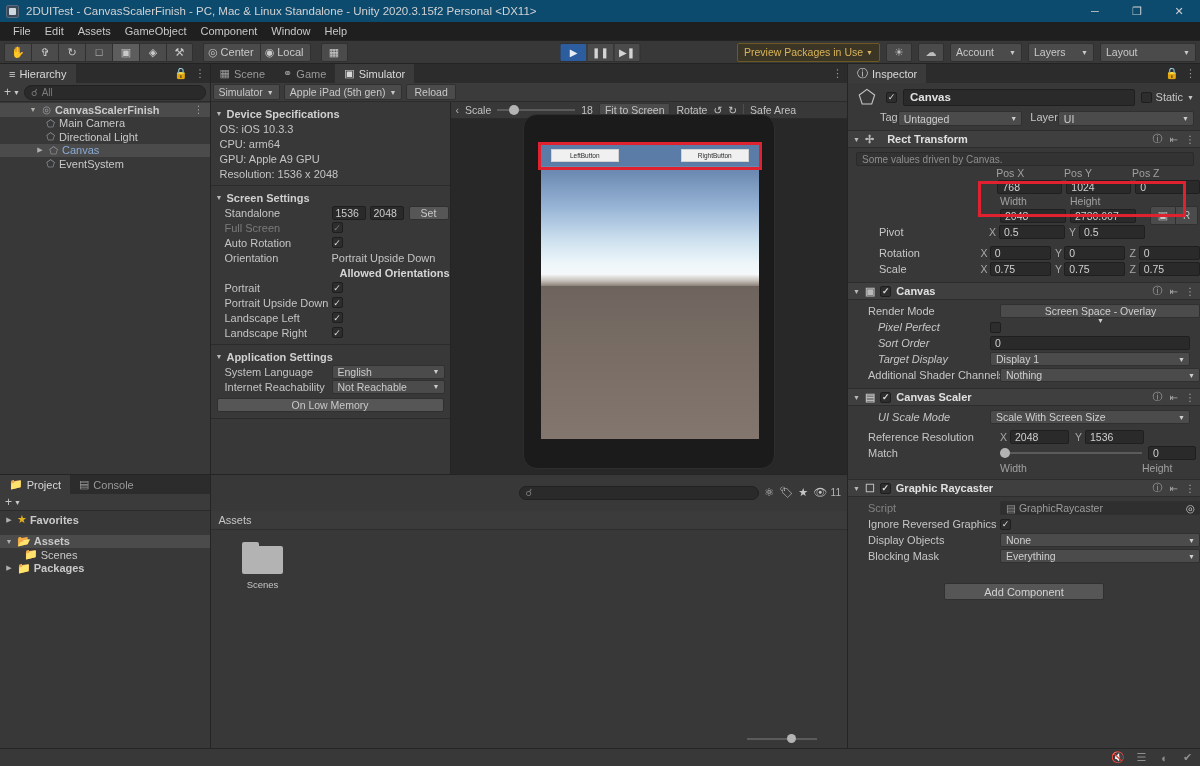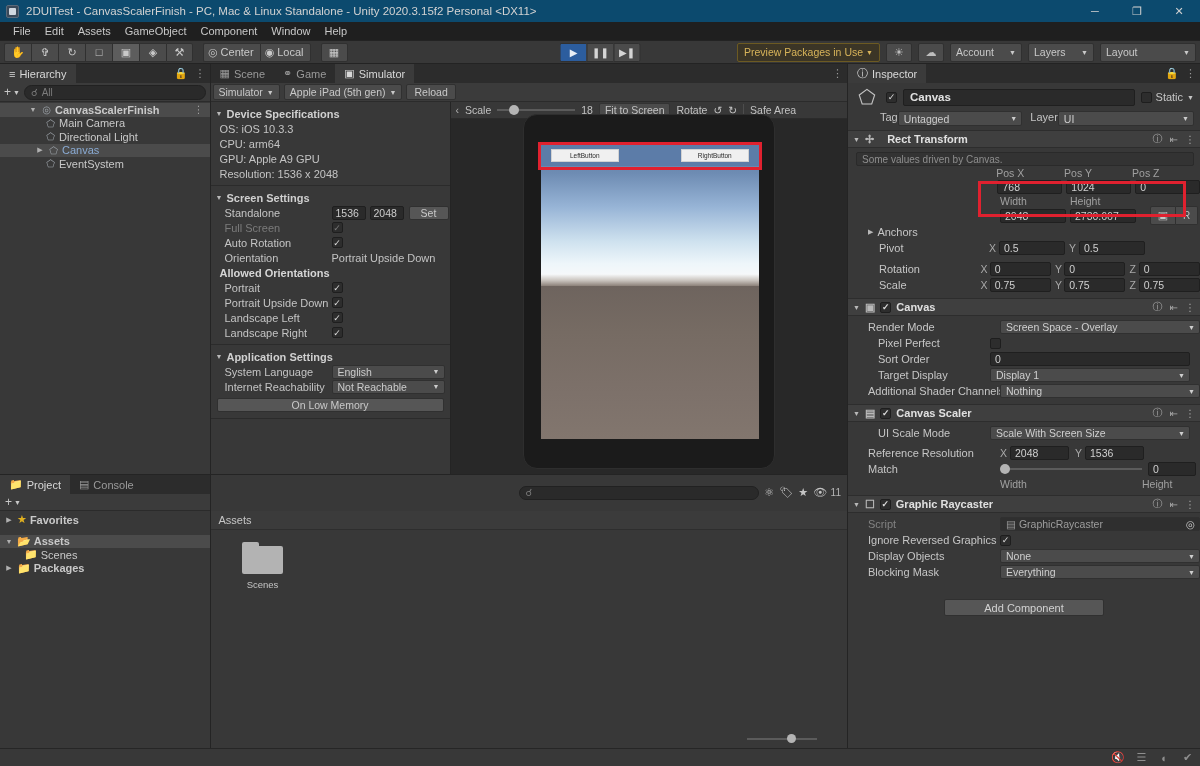--- a/index.html
+++ b/index.html
@@ -177,21 +177,21 @@
   .tagdd{height:15px;background:#4b4b4b;border:1px solid #303030;border-radius:2px;display:flex;align-items:center;justify-content:space-between;padding:0 4px 0 5px;color:#ccc;font-size:10.5px;}
   .comp-header{
     height:18px;background:#3f3f3f;border-top:1px solid #2d2d2d;border-bottom:1px solid #2d2d2d;
     display:flex;align-items:center;gap:5px;padding-left:5px;font-size:11px;color:#e0e0e0;font-weight:bold;position:relative;
   }
   .comp-header .tri{font-size:7px;color:#b8b8b8;font-weight:normal;}
   .comp-icons{position:absolute;right:5px;display:flex;align-items:center;gap:7px;color:#a8a8a8;font-weight:normal;font-size:10px;}
   .comp-body{padding:3px 0 5px 0;}
   .irow{height:16px;display:flex;align-items:center;padding-left:20px;font-size:11px;color:#c6c6c6;}
   .irow .ilbl{width:132px;}
-  .irow.ind .ilbl{padding-left:10px;width:122px;}
+  .irow.ind .ilbl{padding-left:10px;width:122px;font-style:italic;}
   .irow .ilbl.dim{color:#828282;}
   .ifield{height:14px;background:#2a2a2a;border:1px solid #1f1f1f;border-radius:2px;color:#cfcfcf;font-size:10.5px;display:flex;align-items:center;padding-left:4px;}
   .idd{height:14px;background:#4b4b4b;border:1px solid #303030;border-radius:2px;color:#cfcfcf;font-size:10.5px;display:flex;align-items:center;justify-content:space-between;padding:0 4px 0 5px;}
   .drive-note{height:14px;margin:1px 6px 0 8px;background:#333;border:1px solid #2a2a2a;border-radius:2px;display:flex;align-items:center;padding-left:5px;font-size:10px;color:#8e8e8e;}
   .colhdr{font-size:10.5px;color:#a0a0a0;}
   .axis-lbl{font-size:10.5px;color:#a9a9a9;width:10px;}
   .anchor-preset{width:26px;height:19px;background:#4b4b4b;border:1px solid #303030;border-radius:2px 0 0 2px;display:flex;align-items:center;justify-content:center;}
   .anchor-r{width:22px;height:19px;background:#4b4b4b;border:1px solid #303030;border-left:none;border-radius:0 2px 2px 0;display:flex;align-items:center;justify-content:center;font-size:10px;color:#c0c0c0;}
   .match-slider{width:142px;height:2px;background:#5b5b5b;position:relative;}
   .match-slider .knob{position:absolute;left:0;top:-4px;width:10px;height:10px;border-radius:50%;background:#b4b4b4;}
@@ -443,21 +443,21 @@
               <span class="chk dim">✓</span>
             </div>
             <div class="srow">
               <span class="lbl">Auto Rotation</span>
               <span class="chk">✓</span>
             </div>
             <div class="srow">
               <span class="lbl">Orientation</span>
               <span>Portrait Upside Down</span>
             </div>
-            <div class="srow" style="font-weight:bold;color:#d6d6d6;padding-left:9px;">
+            <div class="srow" style="font-weight:bold;color:#d6d6d6;padding-left:9px;justify-content:flex-end;">
               <span>Allowed Orientations</span>
             </div>
             <div class="srow">
               <span class="lbl">Portrait</span>
               <span class="chk">✓</span>
             </div>
             <div class="srow">
               <span class="lbl">Portrait Upside Down</span>
               <span class="chk">✓</span>
             </div>
@@ -634,26 +634,20 @@
               <span class="ifield" style="width:66px;margin-left:4px;">2730.667</span>
               <span style="margin-left:14px;display:flex;">
                 <span class="anchor-preset">▣</span>
                 <span class="anchor-r">R</span>
               </span>
             </div>
 
             <div class="red-box" style="left:130px;top:33px;width:208px;height:36px;"></div>
 
             <div class="irow">
-              <span class="ilbl" style="display:flex;align-items:center;gap:4px;">
-                <span style="font-size:7px;color:#b8b8b8;">▶</span>
-                <span>Anchors</span>
-              </span>
-            </div>
-            <div class="irow">
               <span class="ilbl" style="padding-left:11px;width:121px;">Pivot</span>
               <span class="axis-lbl">X</span>
               <span class="ifield" style="width:66px;">0.5</span>
               <span class="axis-lbl" style="margin-left:4px;">Y</span>
               <span class="ifield" style="width:66px;">0.5</span>
             </div>
             <div style="height:5px;"></div>
             <div class="irow">
               <span class="ilbl" style="padding-left:11px;width:121px;">Rotation</span>
               <span class="axis-lbl">X</span>
@@ -681,21 +675,21 @@
             <span>Canvas</span>
             <span class="comp-icons">
               <span>ⓘ</span>
               <span>⇤</span>
               <span>⋮</span>
             </span>
           </div>
           <div class="comp-body">
             <div class="irow">
               <span class="ilbl">Render Mode</span>
-              <span class="idd" style="width:200px;">
+              <span class="idd" style="width:200px;flex-direction:column;">
                 <span>Screen Space - Overlay</span>
                 <span style="font-size:7px;">▼</span>
               </span>
             </div>
             <div class="irow ind">
               <span class="ilbl">Pixel Perfect</span>
               <span class="chk"></span>
             </div>
             <div class="irow ind">
               <span class="ilbl">Sort Order</span>

